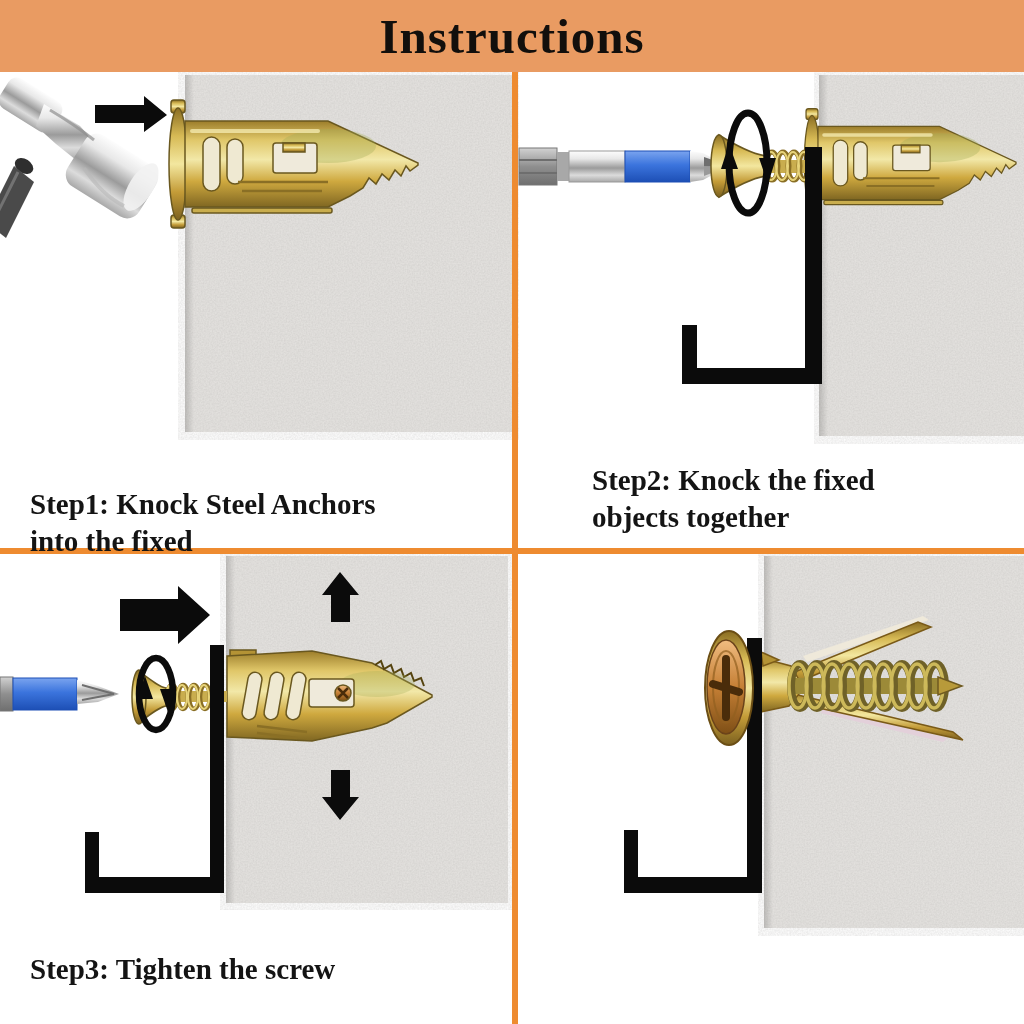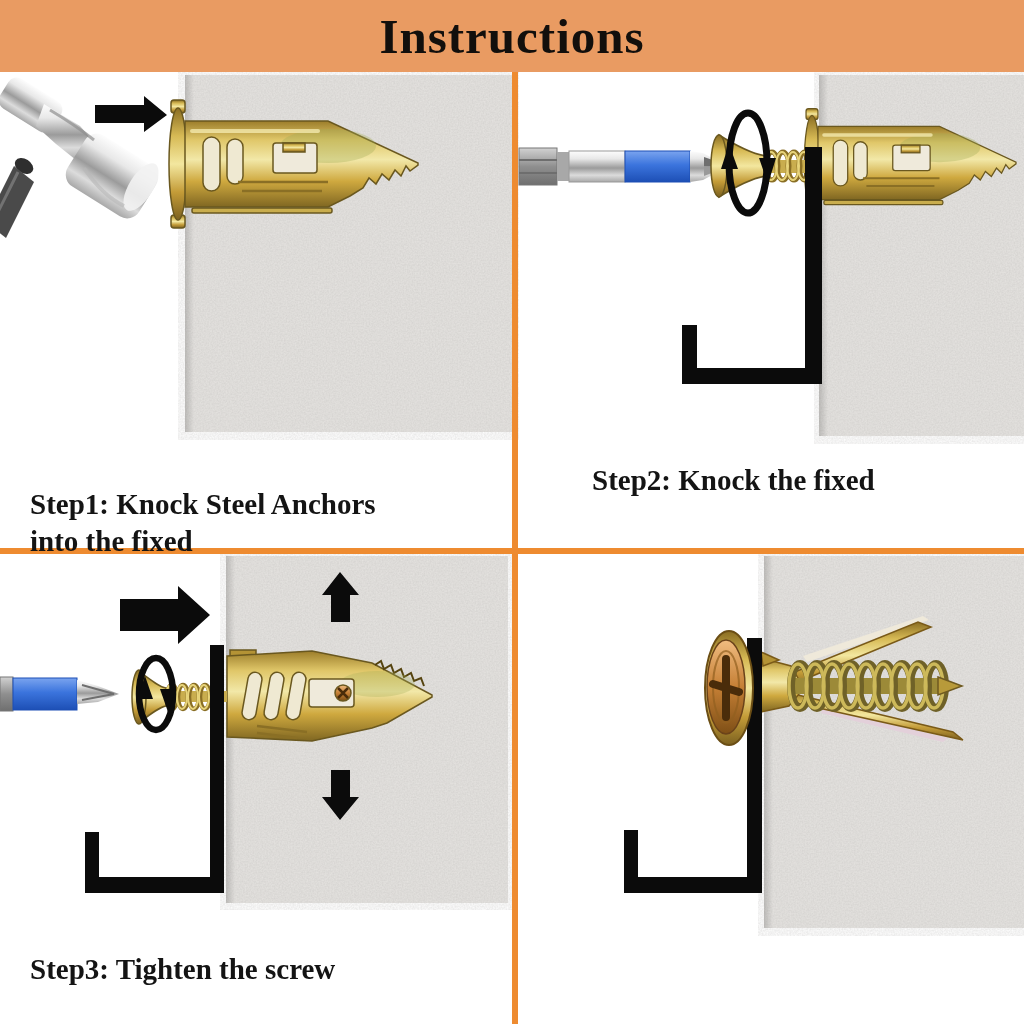--- a/index.html
+++ b/index.html
@@ -269,18 +269,19 @@
   </div>
   <div class="divider-h"></div>
   <div class="divider-v"></div>
 
   <div class="caption cap1">
     <div>Step1: Knock Steel Anchors</div>
     <div>into the fixed</div>
   </div>
   <div class="caption cap2">
     <div>Step2: Knock the fixed</div>
+    <div>objects together</div>
   </div>
   <div class="caption cap3">
     <div>Step3: Tighten the screw</div>
   </div>
 
 </div>
 
 </body></html>

